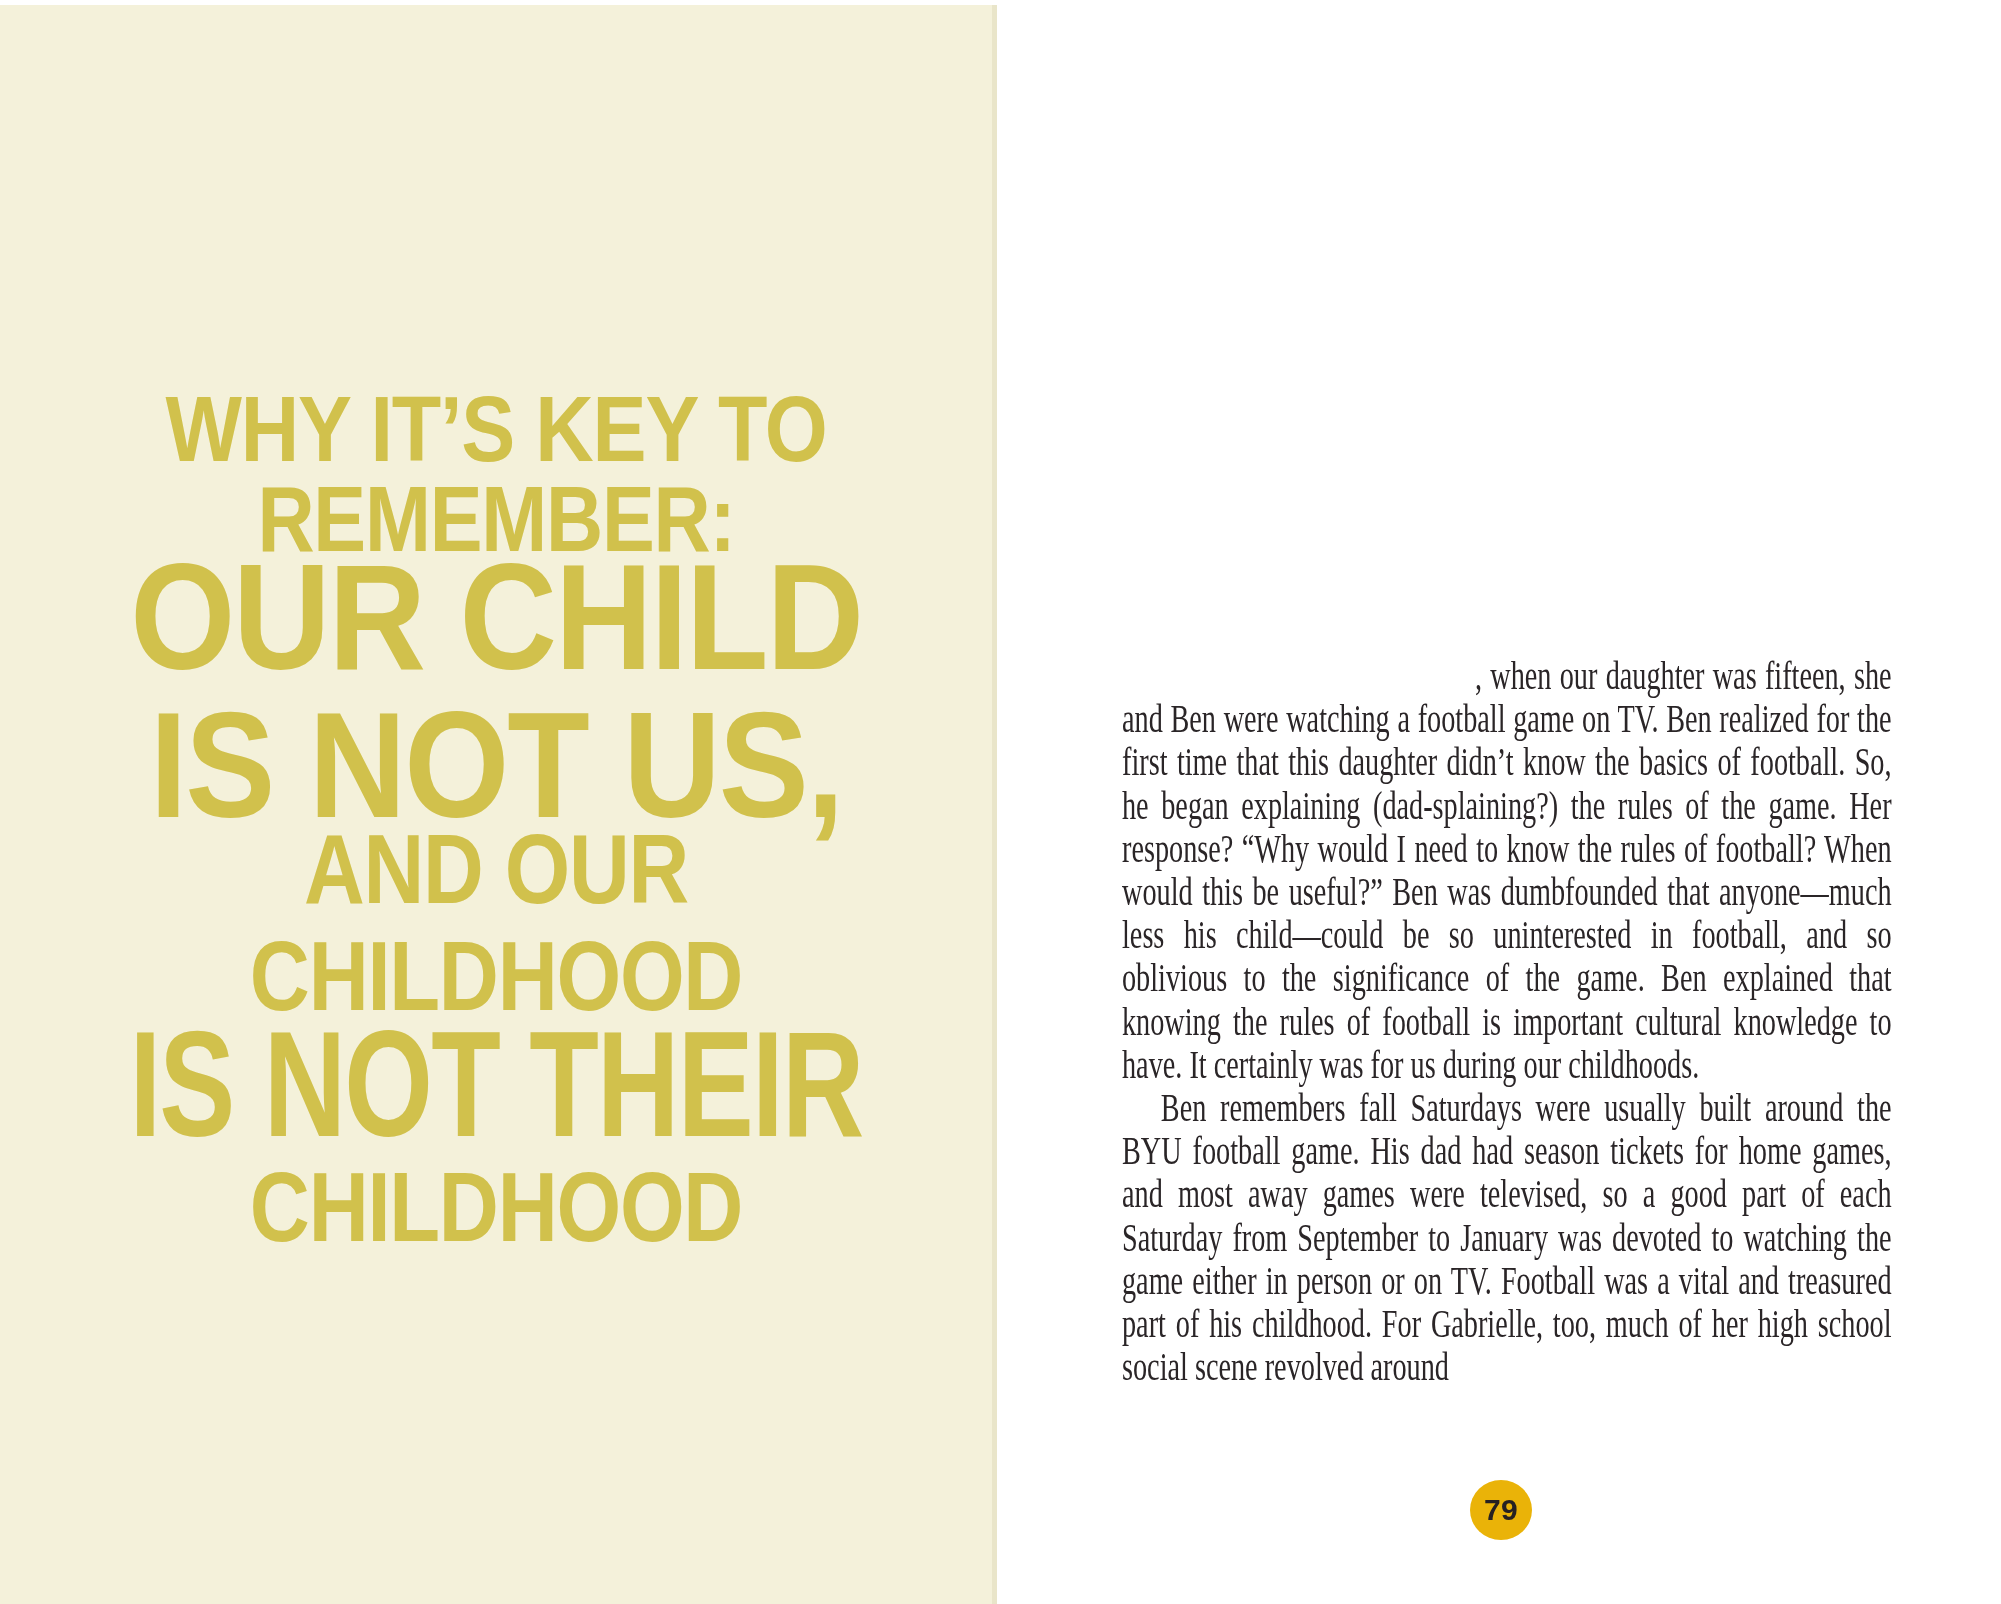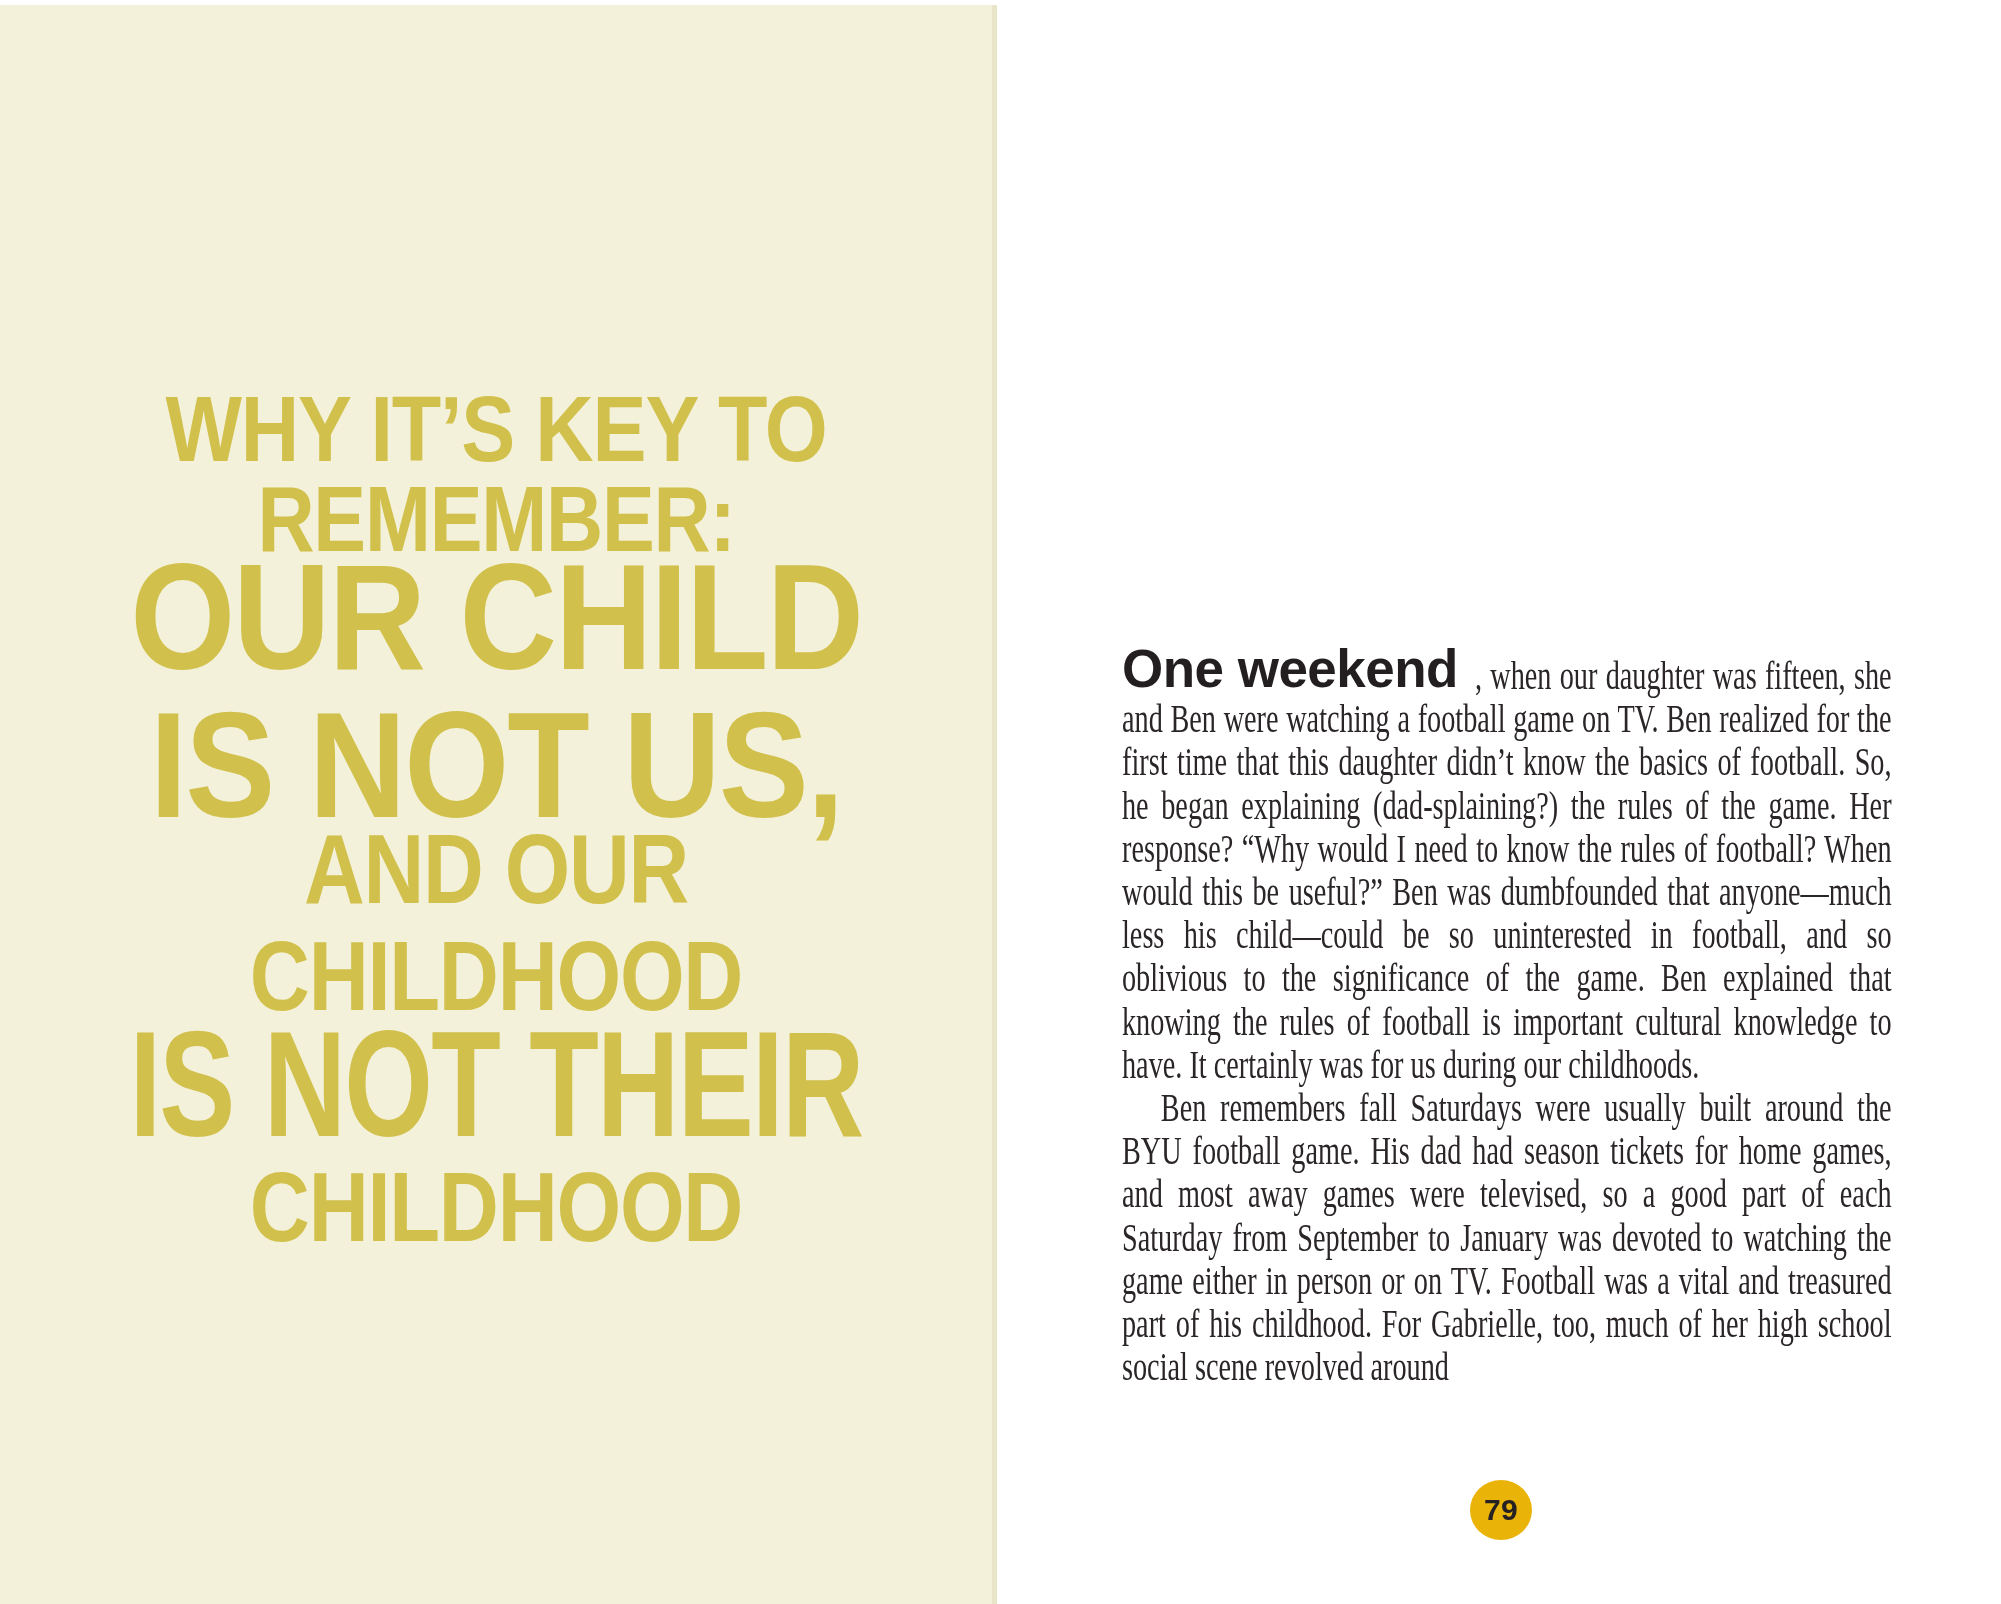--- a/index.html
+++ b/index.html
@@ -100,21 +100,20 @@
       <div class="title-line tl4">IS NOT US,</div>
       <div class="title-line tl5">AND OUR</div>
       <div class="title-line tl6">CHILDHOOD</div>
       <div class="title-line tl7">IS NOT THEIR</div>
       <div class="title-line tl8">CHILDHOOD</div>
     </div>
     <div class="spine-edge"></div>
   </div>
 
   <div class="page-right">
-    <div class="opening-lead">One weekend</div>
     <div class="body-text">
       <p class="opening">, when our daughter was fifteen, she and Ben were watching a football game on TV. Ben realized for the first time that this daughter didn’t know the basics of football. So, he began explaining (dad-splaining?) the rules of the game. Her response? “Why would I need to know the rules of football? When would this be useful?” Ben was dumbfounded that anyone—much less his child—could be so uninterested in football, and so oblivious to the significance of the game. Ben explained that knowing the rules of football is important cultural knowledge to have. It certainly was for us during our childhoods.</p>
       <p class="indented">Ben remembers fall Saturdays were usually built around the BYU football game. His dad had season tickets for home games, and most away games were televised, so a good part of each Saturday from September to January was devoted to watching the game either in person or on TV. Football was a vital and treasured part of his childhood. For Gabrielle, too, much of her high school social scene revolved around</p>
     </div>
     <div class="page-number-badge">
       <span class="page-number">79</span>
     </div>
   </div>
 
 </div>

